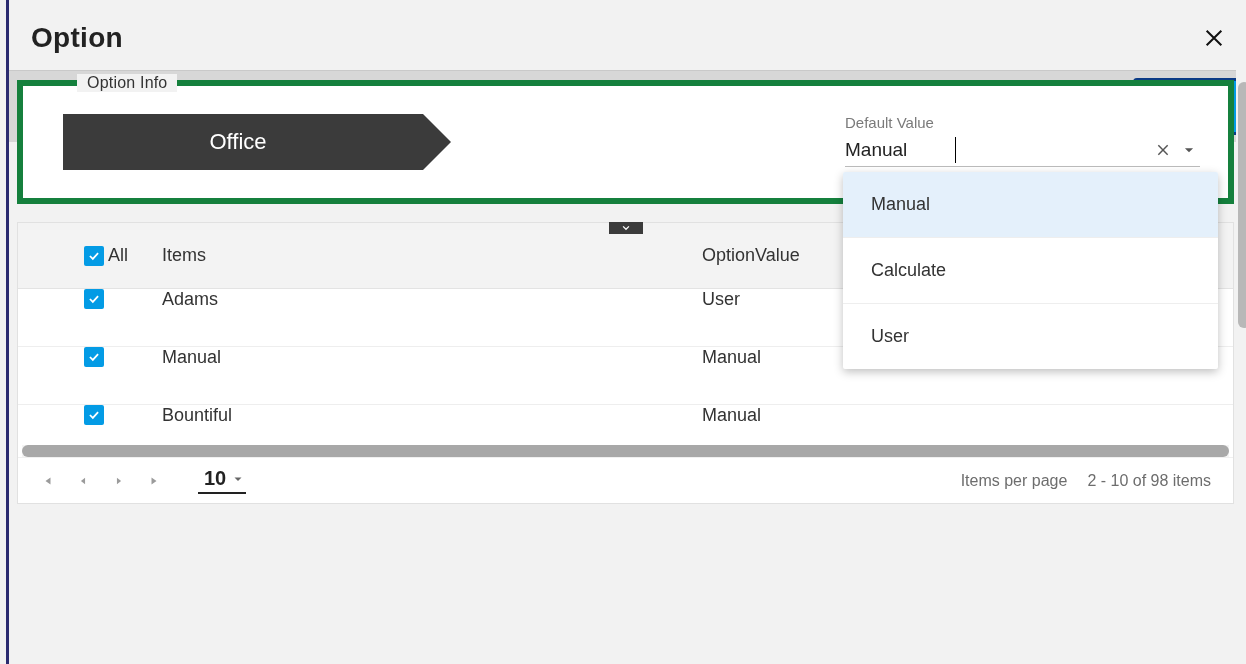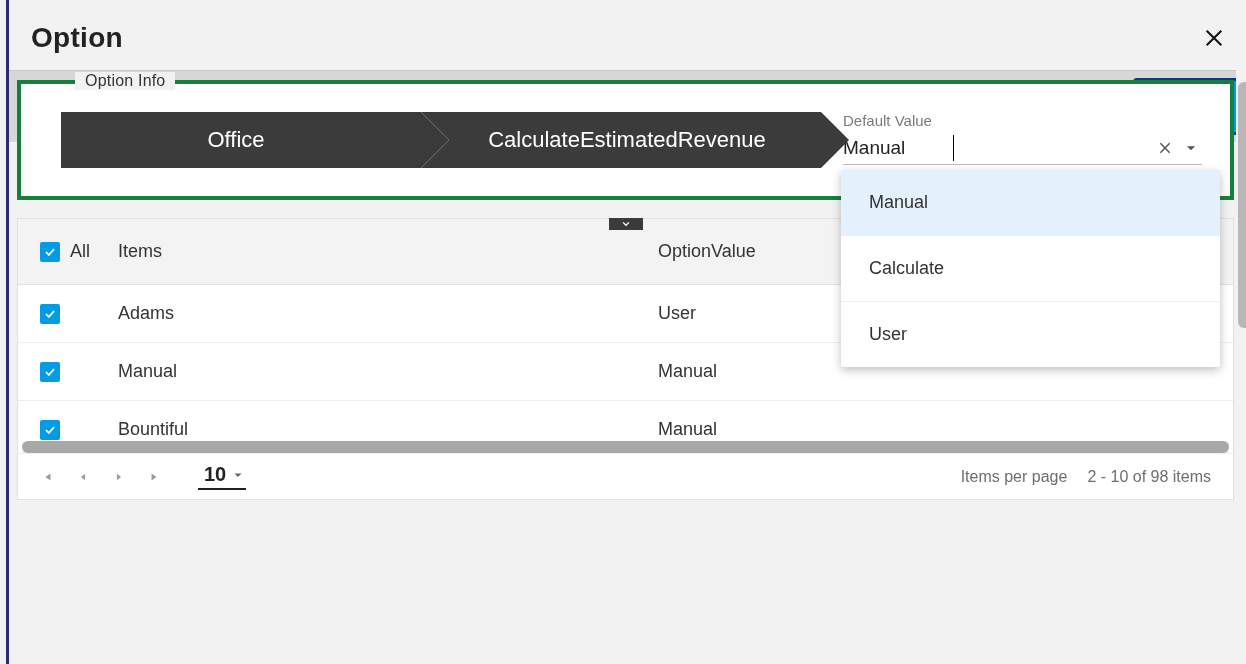--- a/index.html
+++ b/index.html
@@ -64,21 +64,21 @@
   .content {
     position:absolute; left:8px; right:18px; top:0;
     display:flex;
     flex-direction:column;
     gap:18px;
   }
 
   
   .fieldset {
     position: relative;
-    border:4px solid #15803d;
+    border:6px solid #15803d;
     margin-top:10px;
     padding: 28px 18px 28px 18px;
     background:#fff;
   }
   .fieldset-legend {
     position:absolute;
     top:-12px; left:54px;
     background:#f2f2f2;
     padding:0 10px;
     font-size:16px;
@@ -220,36 +220,36 @@
   .grid-head{
     display:flex;
     align-items:center;
     height:66px;
     background:#f3f3f3;
     border-bottom:1px solid #e3e3e3;
     padding-left:22px;
     font-size:18px;
     color:#333;
   }
-  .col-check{ width:78px; display:flex; align-items:center; gap:10px; }
+  .col-check{ width:78px; display:flex; align-items:center; gap:4px;margin-left:44px; }
   .col-name{ width:540px; }
   .col-opt{ flex:1; }
 
   .chk{
     width:20px;height:20px;
     background:#039be5;
     display:flex;align-items:center;justify-content:center;
     cursor:pointer;
     border-radius:2px;
   }
   .chk svg{ width:14px;height:14px; stroke:#fff; stroke-width:3; fill:none; }
 
   .grid-row{
     display:flex;
-    align-items:center;
+    align-items:flex-start;
     height:58px;
     padding-left:22px;
     border-bottom:1px solid #eee;
     font-size:18px;
     color:#333;
   }
   .grid-row .col-check{ width:78px; }
   .grid-row .col-name{ width:540px; }
 
   .hscroll-track{
@@ -335,24 +335,20 @@
     <div class="content">
 
       <div class="fieldset">
         <div class="fieldset-legend">Option Info</div>
 
         <div class="chevron-row">
 
           <div class="chevrons">
             <div class="chev" style="flex:0 0 360px">
               <span>Office</span>
-            </div>
-            <div class="chev inner" style="flex:1">
-              <span class="notch"></span>
-              <span>CalculateEstimatedRevenue</span>
             </div>
           </div>
 
           <div class="dv-wrap">
             <div class="dv-label">Default Value</div>
             <div class="dv-field">
               <input class="dv-input" readonly="" value="Manual" style="">
               <div class="dv-cursor"></div>
               <div class="dv-actions">
                 <div class="icon-btn">

